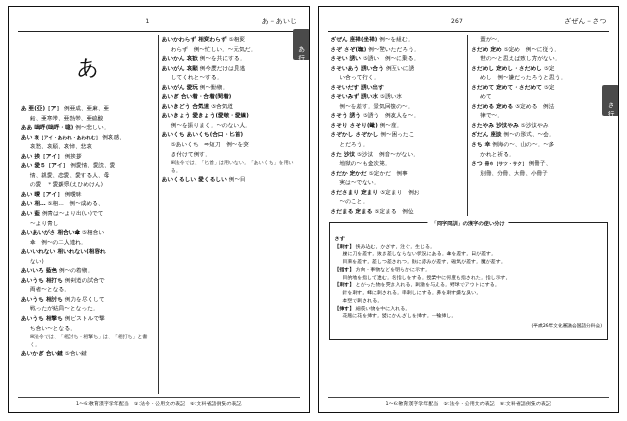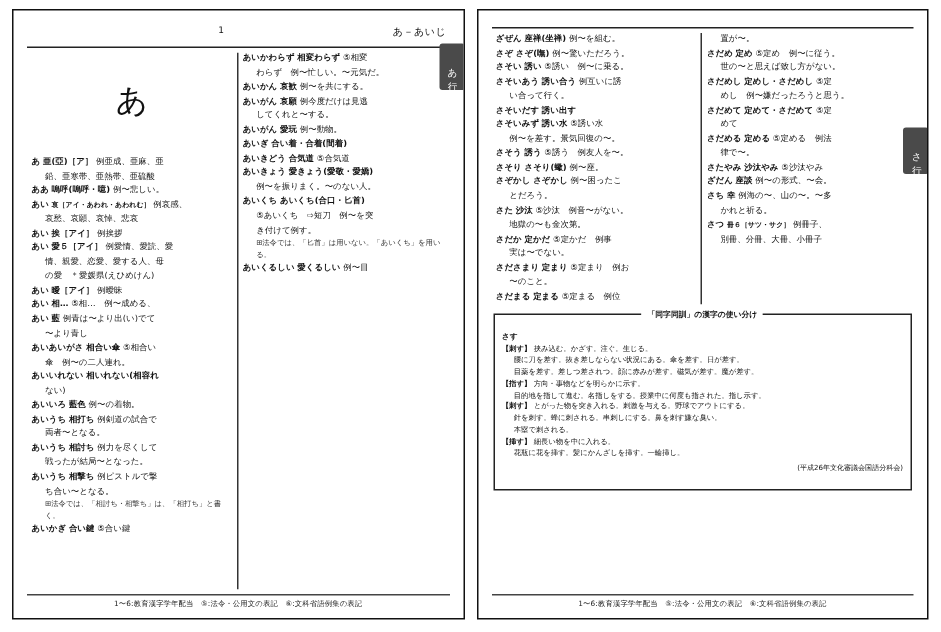--- a/index.html
+++ b/index.html
@@ -224,20 +224,24 @@
     </div>
 
     <div class="footrule"></div>
     <div class="footnote">1〜6:教育漢字学年配当　⑤:法令・公用文の表記　⑥:文科省語例集の表記</div>
 
     <div class="thumbtab">あ行</div>
   </div>
 
   <div class="page right-page">
 
+    <div class="runhead">
+      <span class="folio">267</span>
+      <span class="guide">ざぜん－さつ</span>
+    </div>
     <div class="headrule"></div>
 
     <div class="cols" style="flex:0 0 auto;">
       <div class="col left">
         <p class="entry"><span class="kana">ざぜん</span> <span class="kanji">座禅(坐禅)</span> <span>例〜を組む。</span></p>
         <p class="entry"><span class="kana">さぞ</span> <span class="kanji">さぞ(嘸)</span> <span>例〜驚いただろう。</span></p>
         <p class="entry"><span class="kana">さそい</span> <span class="kanji">誘い</span> <span>⑤誘い　例〜に乗る。</span></p>
         <p class="entry"><span class="kana">さそいあう</span> <span class="kanji">誘い合う</span> <span>例互いに誘</span></p>
         <p class="entry cont">い合って行く。</p>
         <p class="entry"><span class="kana">さそいだす</span> <span class="kanji">誘い出す</span></p>

